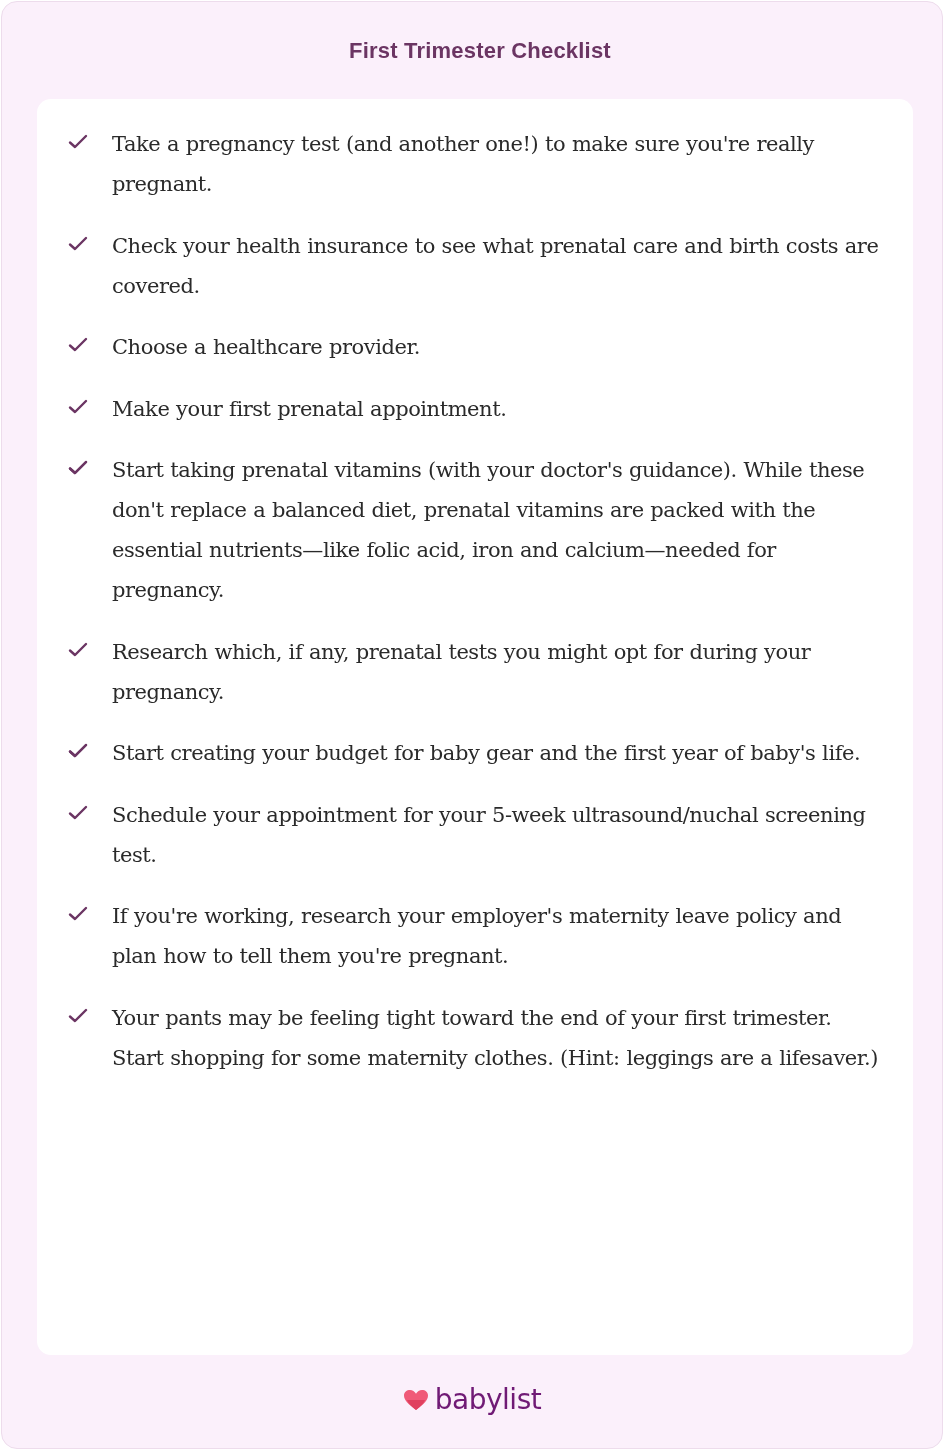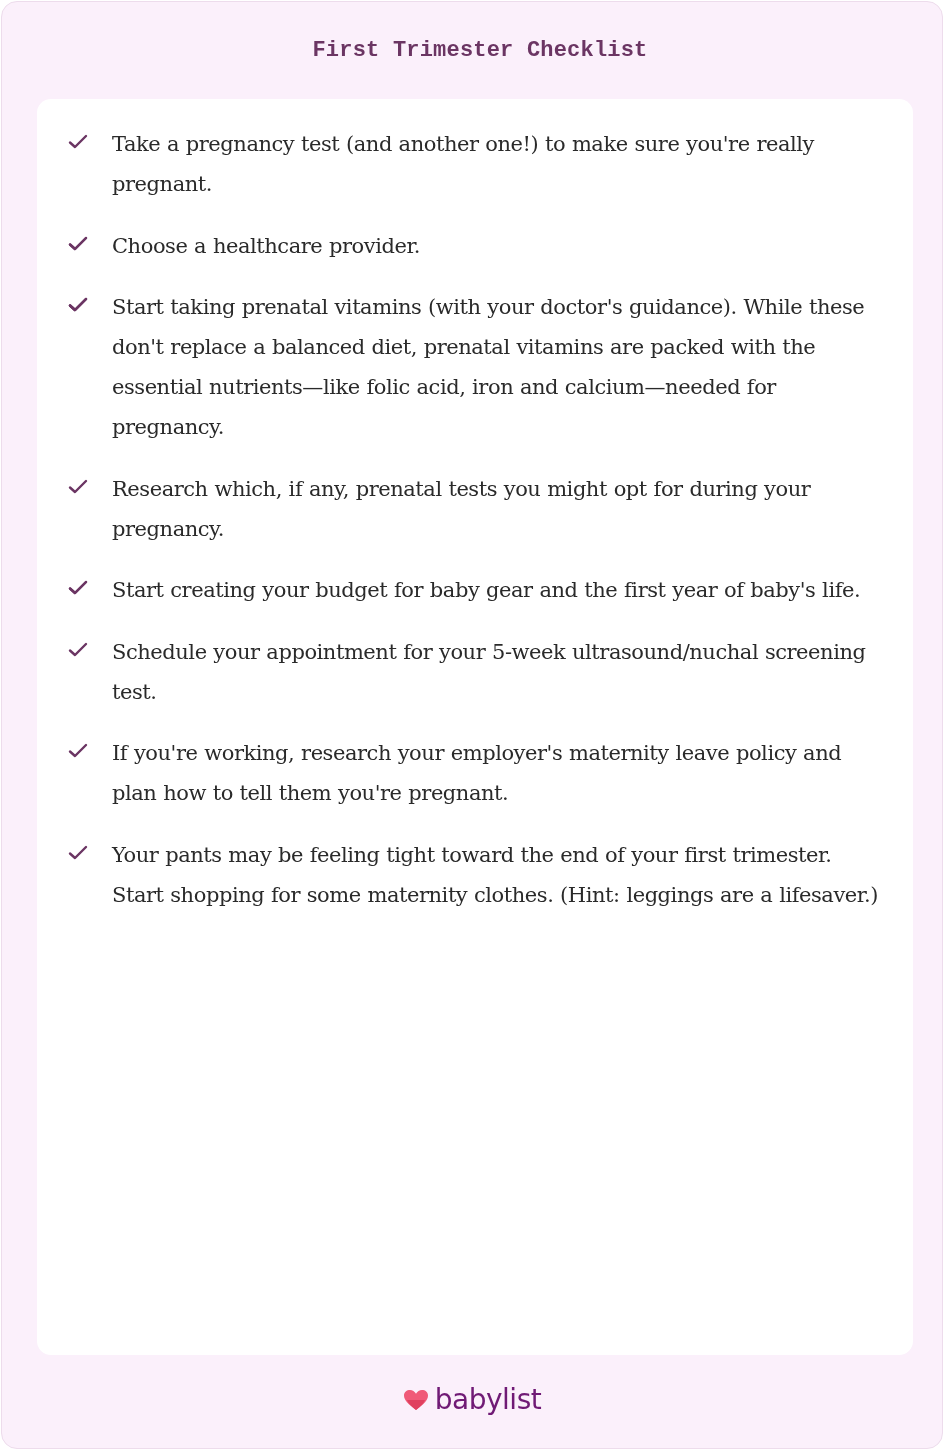--- a/index.html
+++ b/index.html
@@ -23,21 +23,21 @@
       background: #fbf0fb;
       border: 1px solid #eddcec;
       border-radius: 16px;
     }
     .title {
       position: absolute;
       left: 0;
       right: 0;
       top: 36px;
       text-align: center;
-      font-family: Liberation Mono, monospace;
+      font-family: Liberation Sans, sans-serif;
       font-weight: bold;
       font-size: 22px;
       letter-spacing: 0.2px;
       color: #6b3563;
       padding-left: 16px;
     }
     .card {
       position: absolute;
       left: 35px;
       top: 97px;
@@ -112,35 +112,37 @@
       </svg>
     </span>
     <span class="text">Take a pregnancy test (and another one!) to make sure you're really pregnant.</span>
   </li>
         <li class="item">
     <span class="check">
       <svg width="20" height="16" viewBox="0 0 20 16">
         <path d="M2 8.5 L7 13 L18 2" fill="none" stroke="#6b3563" stroke-width="2.4" stroke-linecap="round" stroke-linejoin="round"></path>
       </svg>
     </span>
+    <span class="text">Check your health insurance to see what prenatal care and birth costs are covered.</span>
   </li>
         <li class="item">
     <span class="check">
       <svg width="20" height="16" viewBox="0 0 20 16">
         <path d="M2 8.5 L7 13 L18 2" fill="none" stroke="#6b3563" stroke-width="2.4" stroke-linecap="round" stroke-linejoin="round"></path>
       </svg>
     </span>
     <span class="text">Choose a healthcare provider.</span>
   </li>
         <li class="item">
     <span class="check">
       <svg width="20" height="16" viewBox="0 0 20 16">
         <path d="M2 8.5 L7 13 L18 2" fill="none" stroke="#6b3563" stroke-width="2.4" stroke-linecap="round" stroke-linejoin="round"></path>
       </svg>
     </span>
+    <span class="text">Make your first prenatal appointment.</span>
   </li>
         <li class="item">
     <span class="check">
       <svg width="20" height="16" viewBox="0 0 20 16">
         <path d="M2 8.5 L7 13 L18 2" fill="none" stroke="#6b3563" stroke-width="2.4" stroke-linecap="round" stroke-linejoin="round"></path>
       </svg>
     </span>
   </li>
         <li class="item">
     <span class="check">

